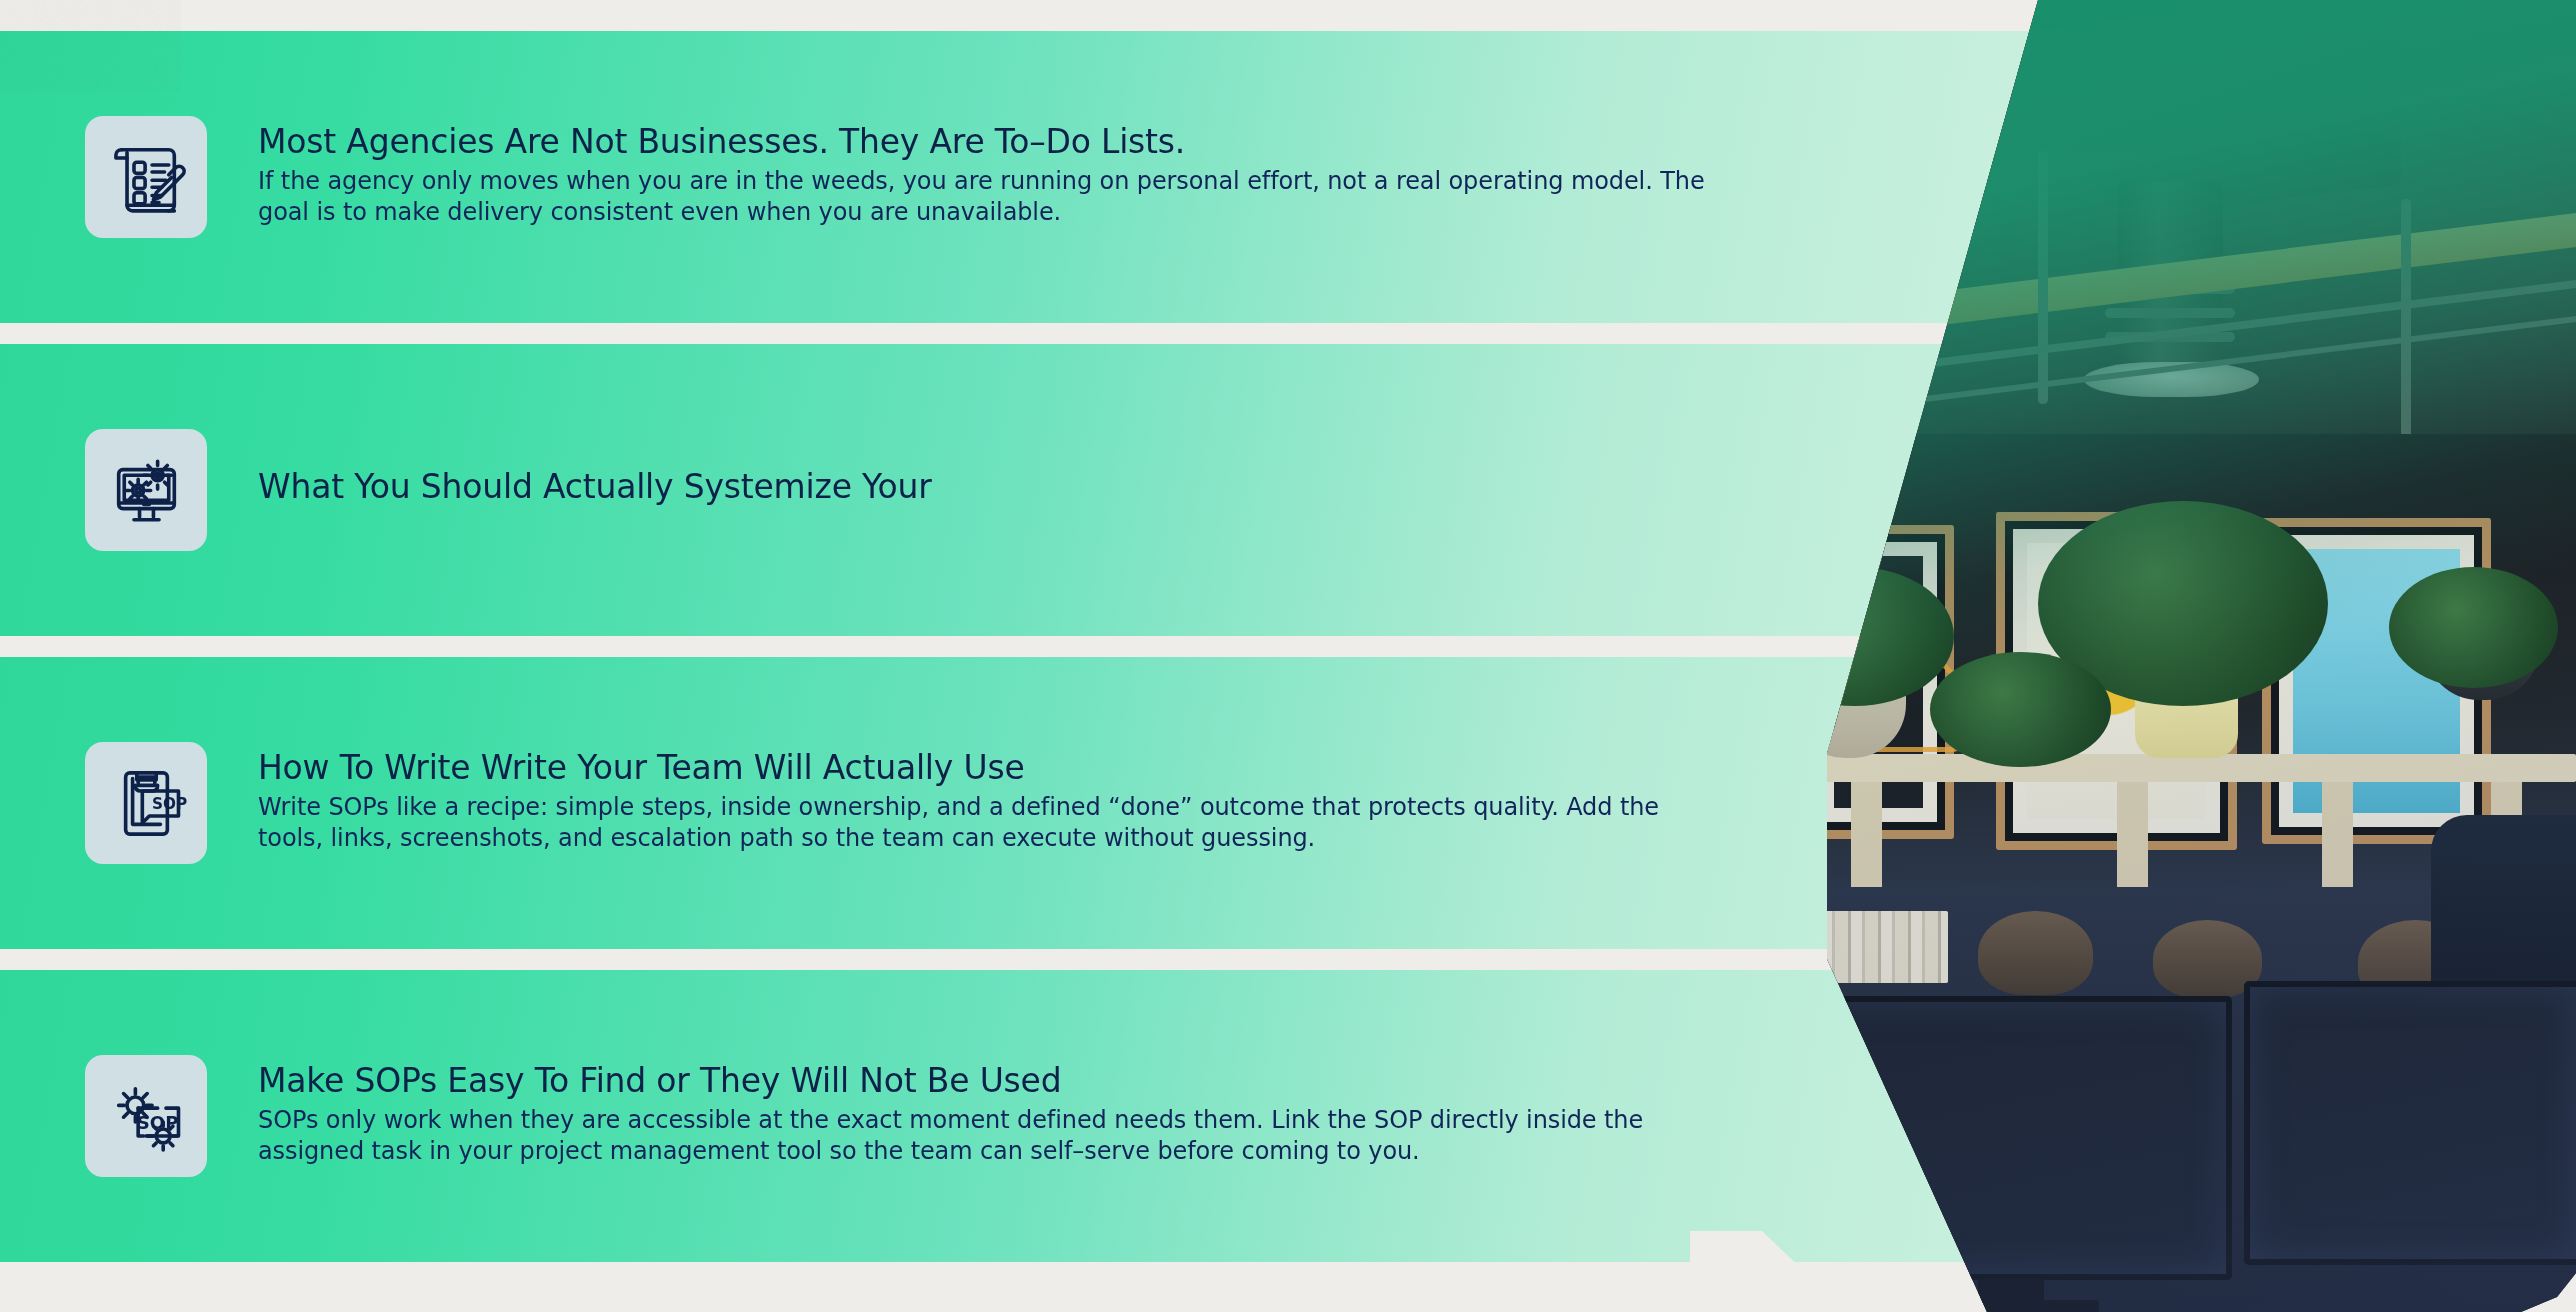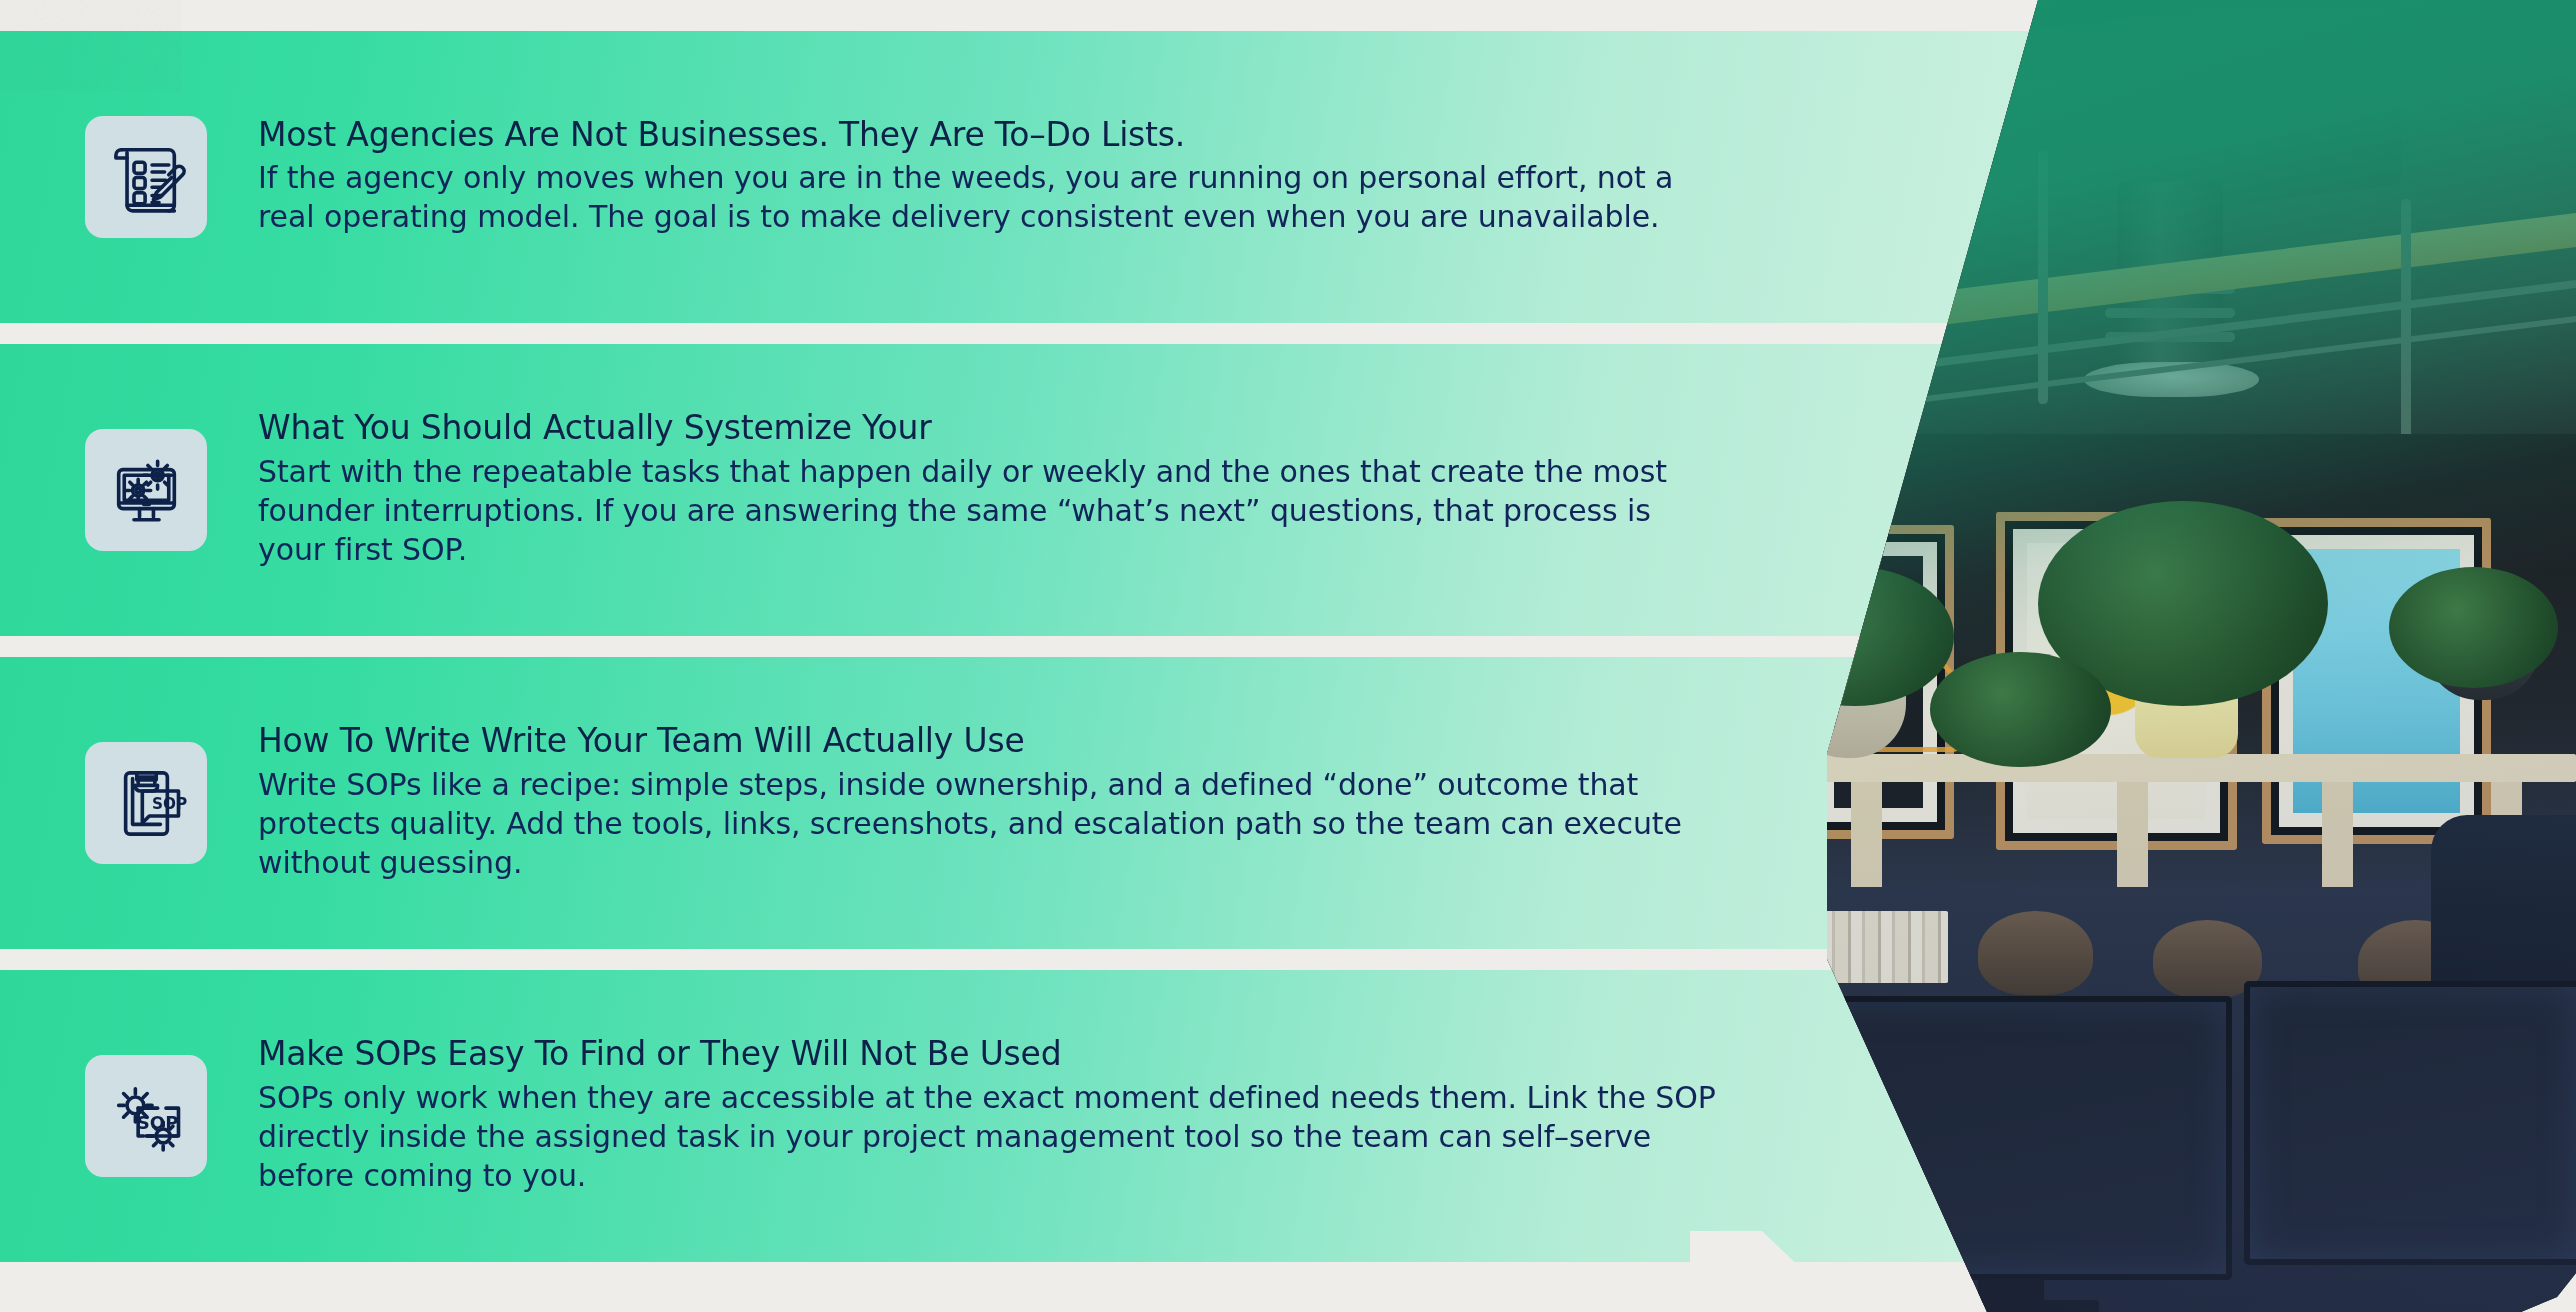--- a/index.html
+++ b/index.html
@@ -61,21 +61,21 @@
     font-size:33px;
     line-height:1.06;
     letter-spacing:-0.2px;
     color:#0d2149;
     margin-bottom:6px;
     white-space:nowrap;
   }
   .card-body{
     font-family:"DejaVu Sans", sans-serif;
     font-weight:400;
-    font-size:30px;
+    font-size:24px;
     line-height:1.30;
     letter-spacing:-0.1px;
     color:#12255a;
     max-width:1460px;
   }
 
   
   #photo{
     position:absolute; top:0; right:0;
     width:797px; height:1312px;
@@ -272,21 +272,20 @@
         <circle cx="40" cy="21" r="4"></circle>
         <circle cx="40" cy="21" r="1.6"></circle>
         <path d="M40 11v3M40 28v3M30 21h3M47 21h3M33 14l2 2M45 26l2 2M47 14l-2 2M35 26l-2 2"></path>
         <circle cx="26" cy="32" r="4"></circle>
         <circle cx="26" cy="32" r="1.6"></circle>
         <path d="M26 24v3M26 37v3M17 32h3M32 32h3M20 26l2 2M30 36l2 2M32 26l-2 2M22 36l-2 2"></path>
       </svg>
     </div>
     <div class="copy">
       <div class="card-title">What You Should Actually Systemize Your</div>
-      <div class="card-body">Start with the repeatable tasks that happen daily or weekly and the ones that create the most founder interruptions. If you are answering the same “what’s next” questions, that process is your first SOP.</div>
     </div>
   </div>
 
   <div class="row row-3">
     <div class="icon-box">
       <svg viewBox="0 0 64 64" fill="none" stroke="#0d2149" stroke-width="2.6" stroke-linecap="round" stroke-linejoin="round">
         <path d="M17 13a3 3 0 0 1 3-3h24a3 3 0 0 1 3 3v38a3 3 0 0 1-3 3H20a3 3 0 0 1-3-3z"></path>
         <path d="M22 14v33h20"></path>
         <path d="M25 10v5h14v-5"></path>
         <rect x="26" y="13" width="12" height="6"></rect>

